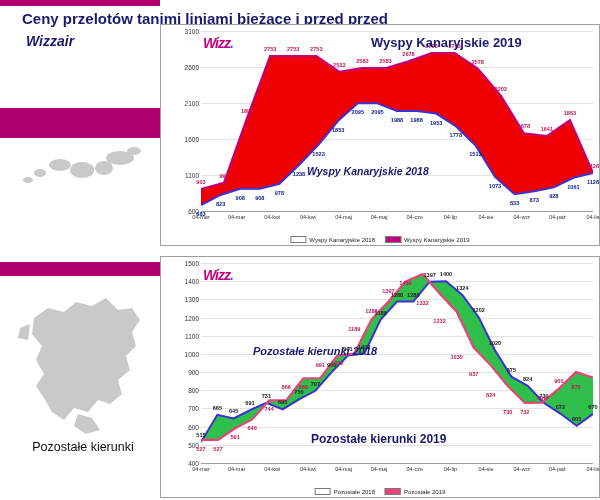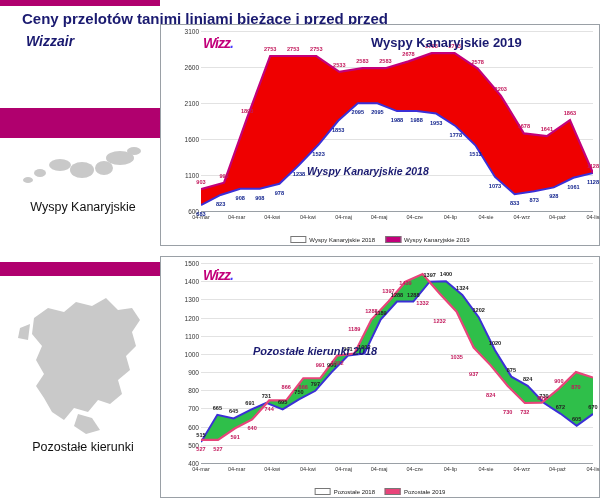--- a/index.html
+++ b/index.html
@@ -67,21 +67,20 @@
   </svg>
 
   <svg id="map-europe" viewBox="0 0 136 150">
     <g fill="#c9c9c9">
       <path d="M20,30 L34,20 L50,24 L62,14 L78,18 L92,10 L104,22 L118,20 L126,32 L118,44 L122,58 L112,68 L116,82 L104,92 L108,106 L96,116 L84,112 L74,124 L60,120 L50,132 L38,124 L30,110 L22,98 L30,86 L22,72 L28,58 L18,46 Z"></path>
       <path d="M64,126 L78,130 L86,142 L72,146 L60,138 Z"></path>
       <path d="M6,40 L16,36 L14,52 L4,50 Z"></path>
     </g>
   </svg>
 
-  <div id="label-canary">Wyspy Kanaryjskie</div>
   <div id="label-other">Pozostałe kierunki</div>
 </div>
 
 <div id="left-title">Ceny przelotów tanimi liniami bieżące i przed przed</div>
 <div id="left-sub">Wizzair</div>
 
 <div class="chart-frame" id="chart-top">
   <div class="plot" id="plot-top">
       <div class="gridline" style="top: 180px;"></div>
       <div class="ytick" style="top: 180px; left: -38px;">600</div>
@@ -257,20 +256,21 @@
       <div class="xtick" style="left: 142.545px; top: 203px;">04-maj</div>
       <div class="xtick" style="left: 178.182px; top: 203px;">04-maj</div>
       <div class="xtick" style="left: 213.818px; top: 203px;">04-cze</div>
       <div class="xtick" style="left: 249.455px; top: 203px;">04-lip</div>
       <div class="xtick" style="left: 285.091px; top: 203px;">04-sie</div>
       <div class="xtick" style="left: 320.727px; top: 203px;">04-wrz</div>
       <div class="xtick" style="left: 356.364px; top: 203px;">04-paź</div>
       <div class="xtick" style="left: 392px; top: 203px;">04-lis</div>
     </div>
   <div class="chart-title" id="title-bottom-2018">Pozostałe kierunki 2018</div>
+  <div class="chart-title" id="title-bottom-2019">Pozostałe kierunki 2019</div>
   <div class="wizz" style="left:42px;top:10px;font-size:14px;">
     <span>Wizz</span><span class="dot">.</span>
   </div>
   <div class="legend" id="legend-bottom">
       <div class="item">
         <span class="swatch" style="background: rgb(255, 255, 255); border: 1px solid rgb(119, 119, 119);"></span>
         <span>Pozostałe 2018</span>
       </div>
       <div class="item">
         <span class="swatch" style="background: rgb(232, 68, 122); border: 1px solid rgb(119, 119, 119);"></span>

